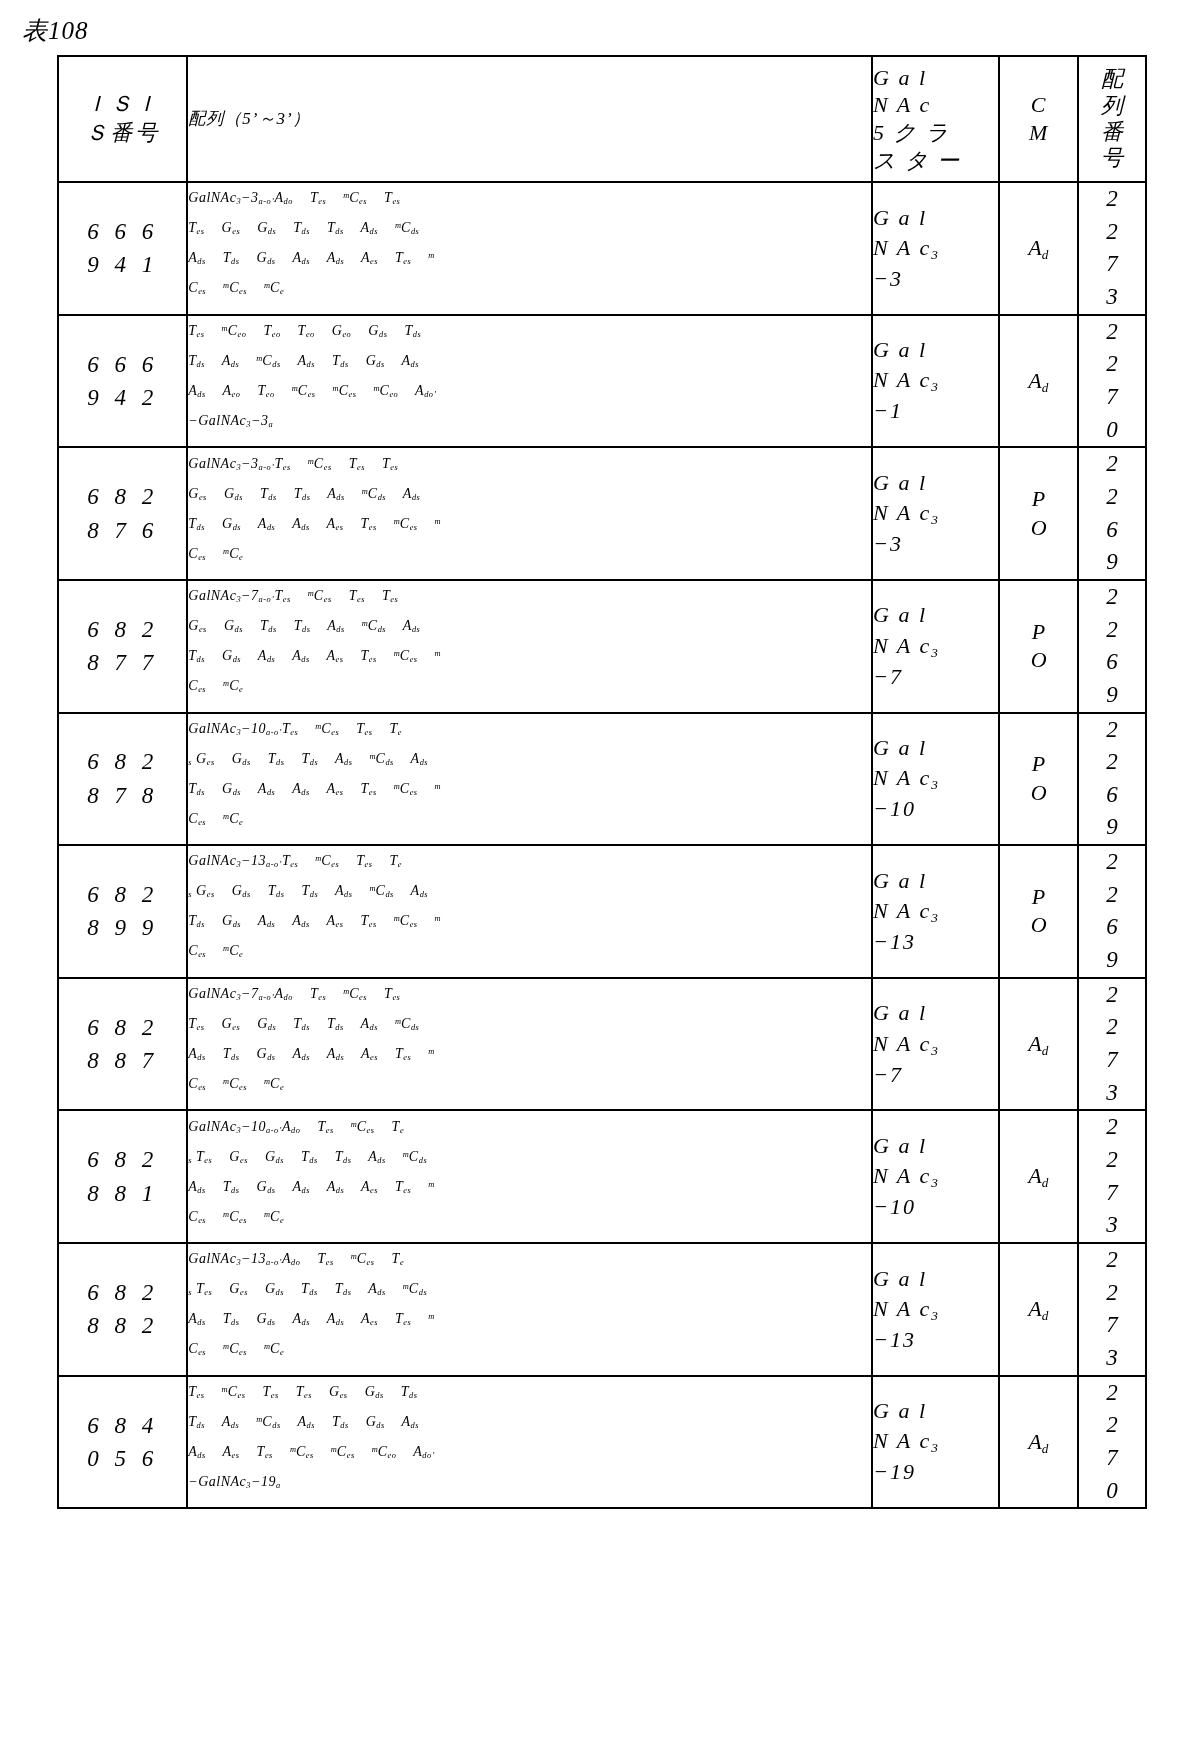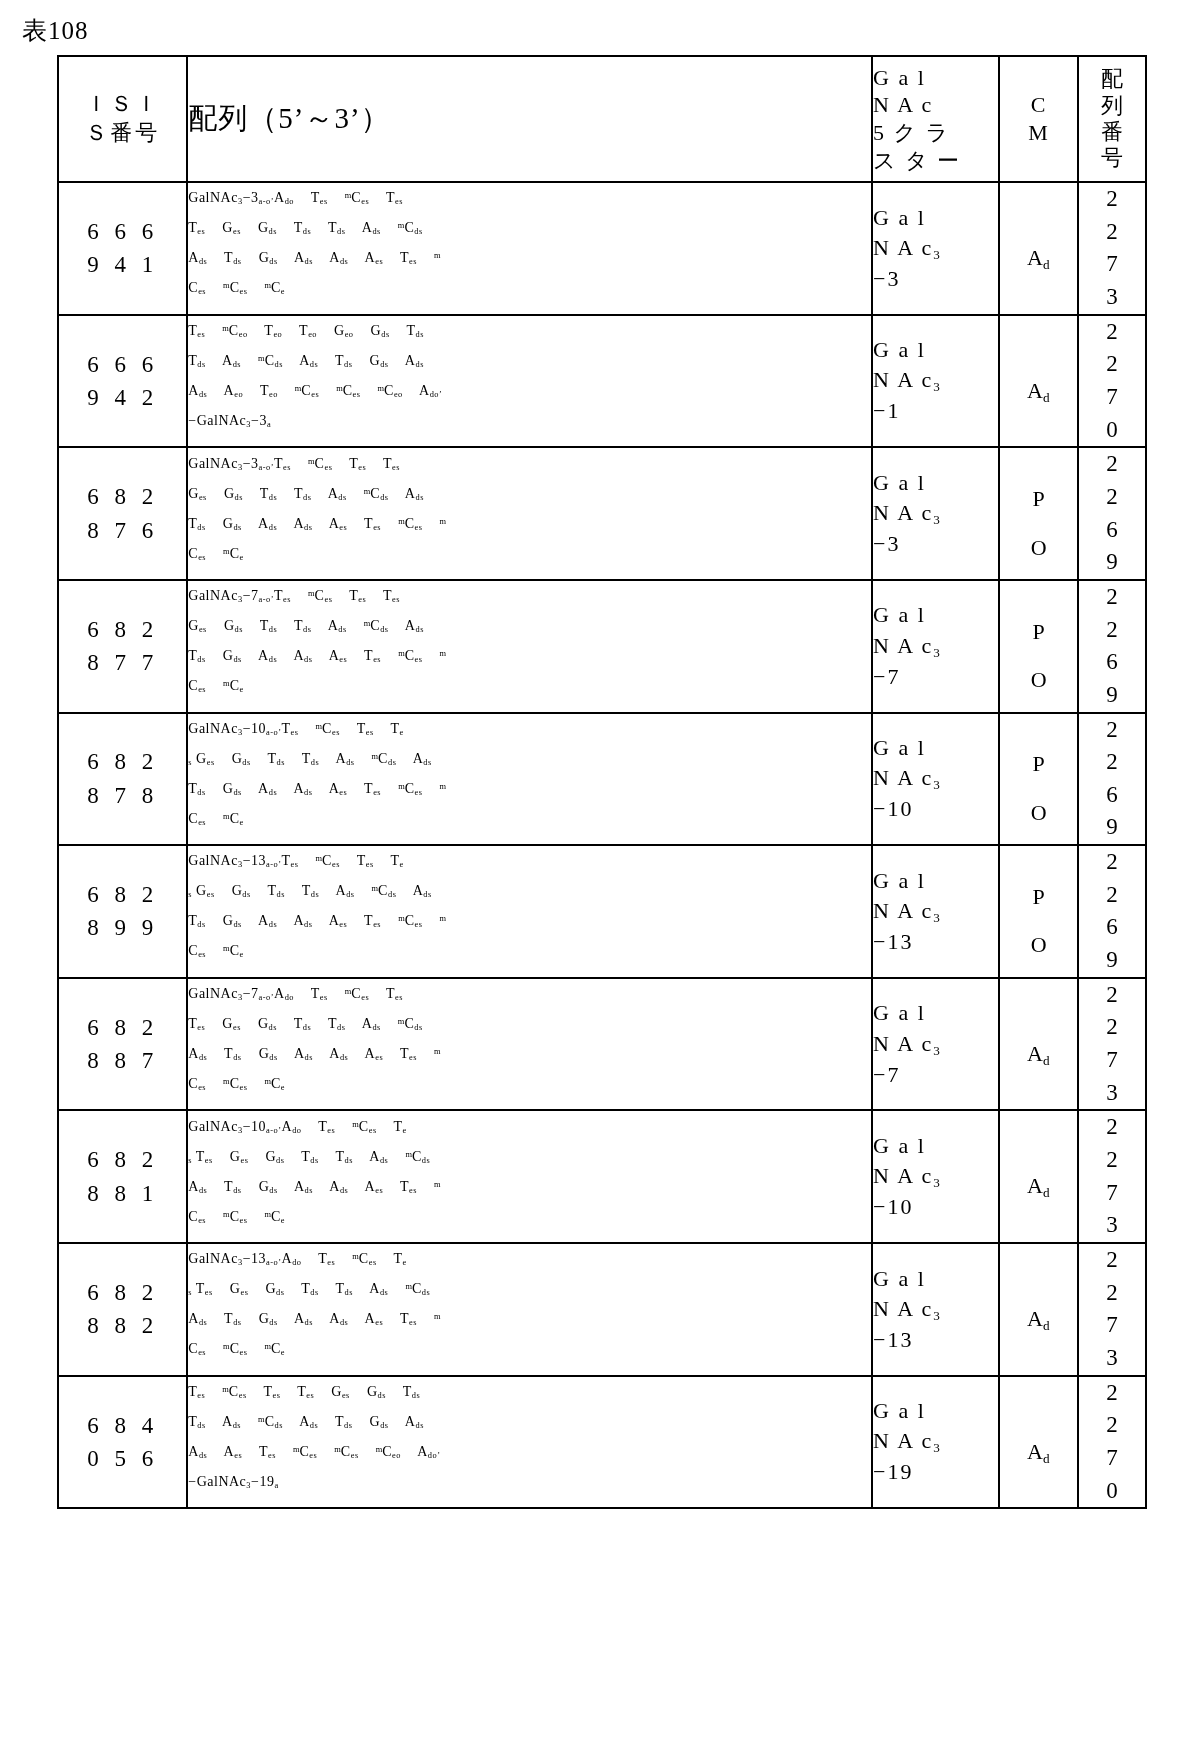--- a/index.html
+++ b/index.html
@@ -14,20 +14,21 @@
     color: #000000;
     position: relative;
     overflow: hidden;
   }
   .page {
     position: relative;
     width: 957px;
     height: 1758px;
     box-sizing: border-box;
     padding: 14px 0 18px 0;
+    font-style: italic;
   }
   .caption-line {
     font-size: 25px;
     letter-spacing: 1px;
     margin-left: 22px;
     line-height: 1.32;
     white-space: pre;
   }
   .caption-line.first { margin-bottom: 2px; }
 
@@ -62,21 +63,21 @@
   }
   .hdr-isis {
     text-align: center;
     padding-left: 14px;
     letter-spacing: 3px;
   }
   .hdr-seqcol {
     text-align: left;
     padding-left: 14px;
     letter-spacing: 1px;
-    font-size: 29px;
+    font-size: 17px;
   }
   .hdr-gal {
     text-align: left;
     padding-left: 13px;
     letter-spacing: 2px;
     line-height: 1.26;
   }
   .hdr-cm {
     text-align: center;
     letter-spacing: 1px;
@@ -116,21 +117,21 @@
     padding-left: 12px;
     letter-spacing: 2px;
   }
   .gal-cell span { display: block; }
 
   .cm-cell {
     text-align: center;
     font-size: 22px;
     line-height: 1.30;
   }
-  .cm-cell span { display: block; margin-top: 20px; }
+  .cm-cell span { display: block; }
 
   .sid-cell {
     text-align: center;
     font-size: 23px;
     line-height: 1.42;
   }
   .sid-cell span { display: block; }
 
   sub {
     font-size: 0.60em;

